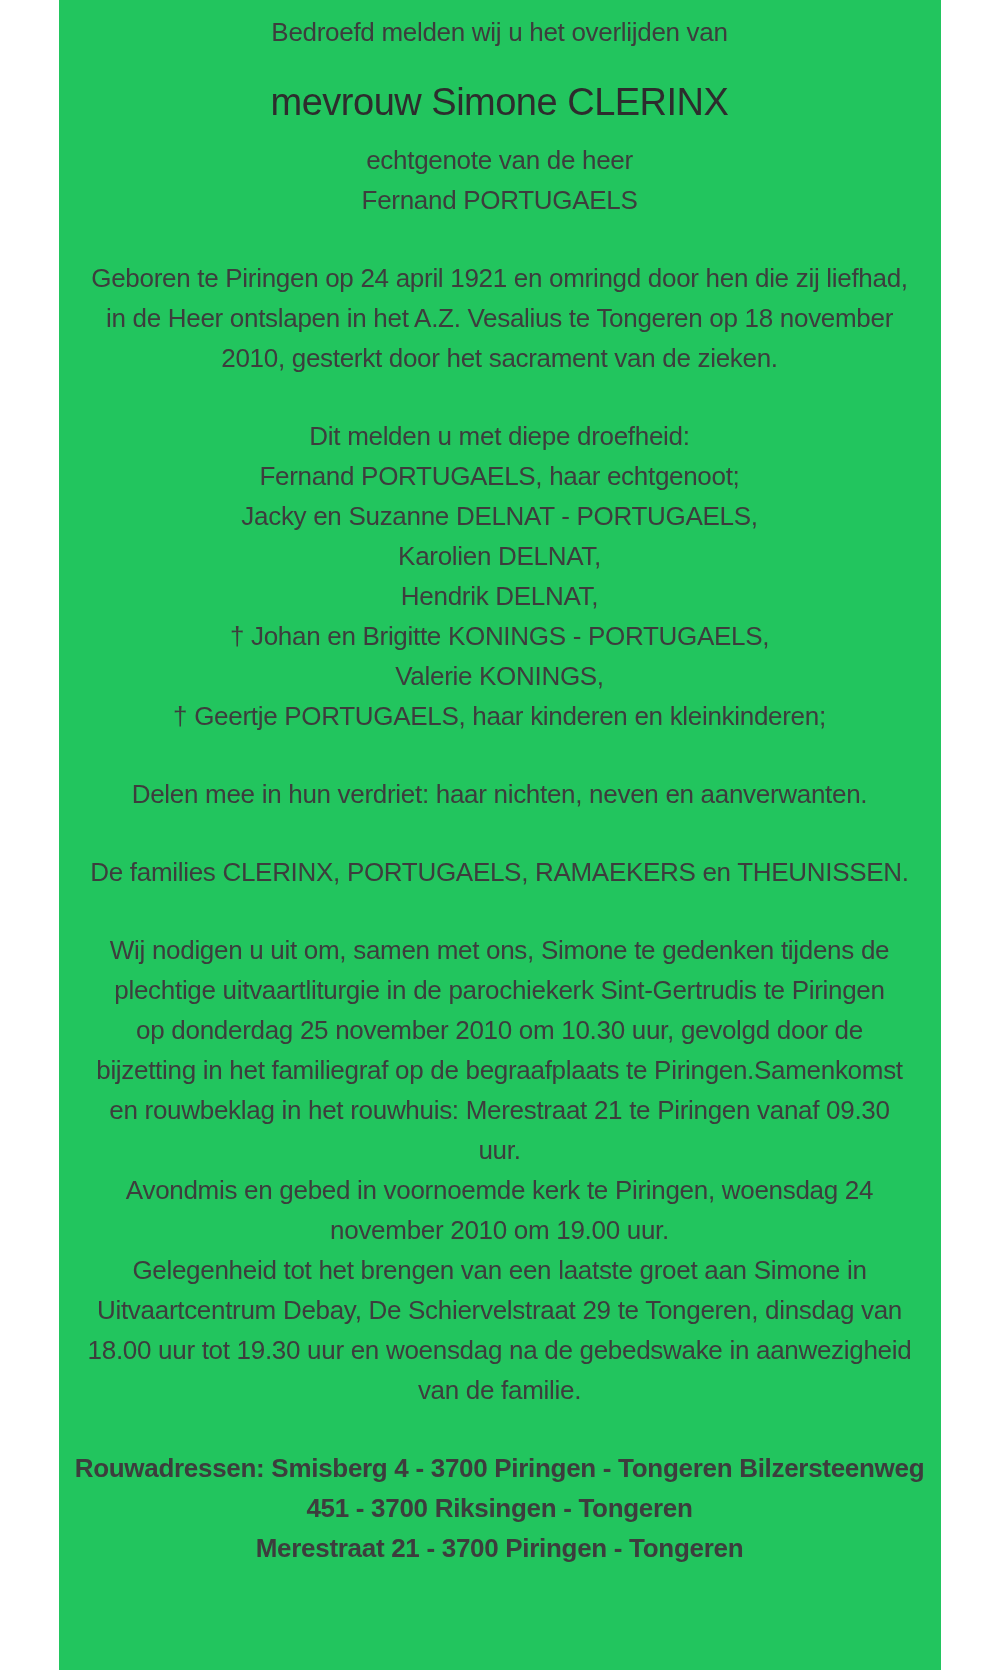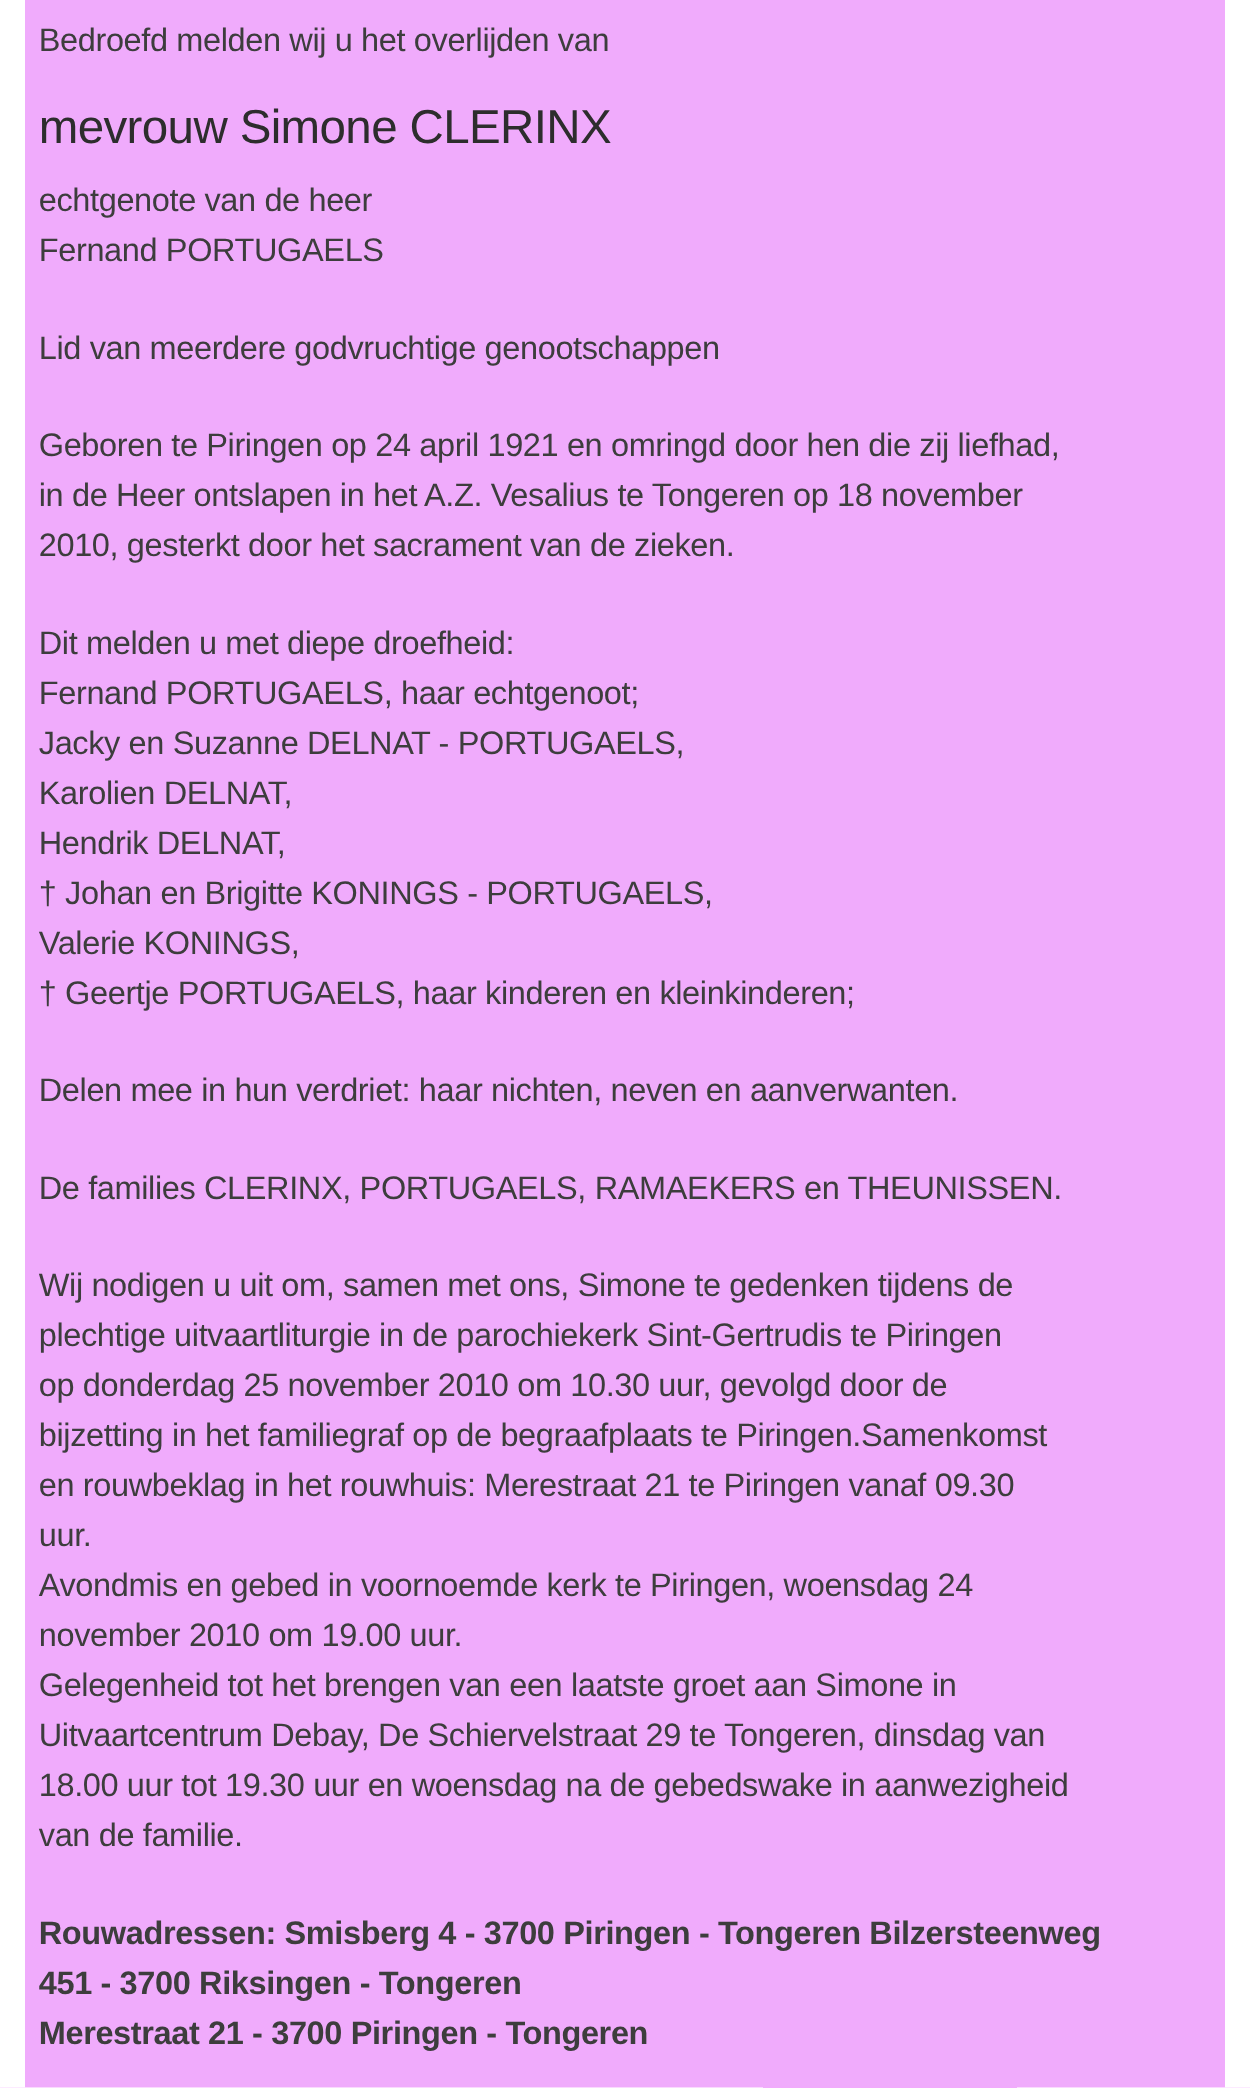--- a/index.html
+++ b/index.html
@@ -3,28 +3,29 @@
 <meta charset="utf-8">
 <title>Overlijdensbericht</title>
 <style>
   * { box-sizing: border-box; }
   html, body {
     margin: 0;
     padding: 0;
     background: #ffffff;
   }
   .obituary-page {
-    width: 960px;
+    width: 882px;
     height: 1670px;
     margin: 0 auto;
-    background: #f0abfc;
+    background: #22c55e;
     padding: 12px 12px 0 11px;
     overflow: hidden;
     font-family: "Liberation Sans", "DejaVu Sans", sans-serif;
     color: #3d3d3d;
+    text-align: center;
   }
   .body-text {
     font-size: 26px;
     line-height: 40px;
     letter-spacing: -0.3px;
     margin: 0 0 38px 0;
     white-space: pre-line; 
     color: #3d3d3d;
   }
   .intro-line {
@@ -53,21 +54,20 @@
 
 <main class="obituary-page">
 
   <p class="body-text intro-line">Bedroefd melden wij u het overlijden van</p>
 
   <h1 class="deceased-title">mevrouw Simone CLERINX</h1>
 
   <p class="body-text subtitle-block">echtgenote van de heer
 Fernand PORTUGAELS</p>
 
-  <p class="body-text">Lid van meerdere godvruchtige genootschappen</p>
 
   <p class="body-text">Geboren te Piringen op 24 april 1921 en omringd door hen die zij liefhad,
 in de Heer ontslapen in het A.Z. Vesalius te Tongeren op 18 november
 2010, gesterkt door het sacrament van de zieken.</p>
 
   <p class="body-text">Dit melden u met diepe droefheid:
 Fernand PORTUGAELS, haar echtgenoot;
 Jacky en Suzanne DELNAT - PORTUGAELS,
 Karolien DELNAT,
 Hendrik DELNAT,

